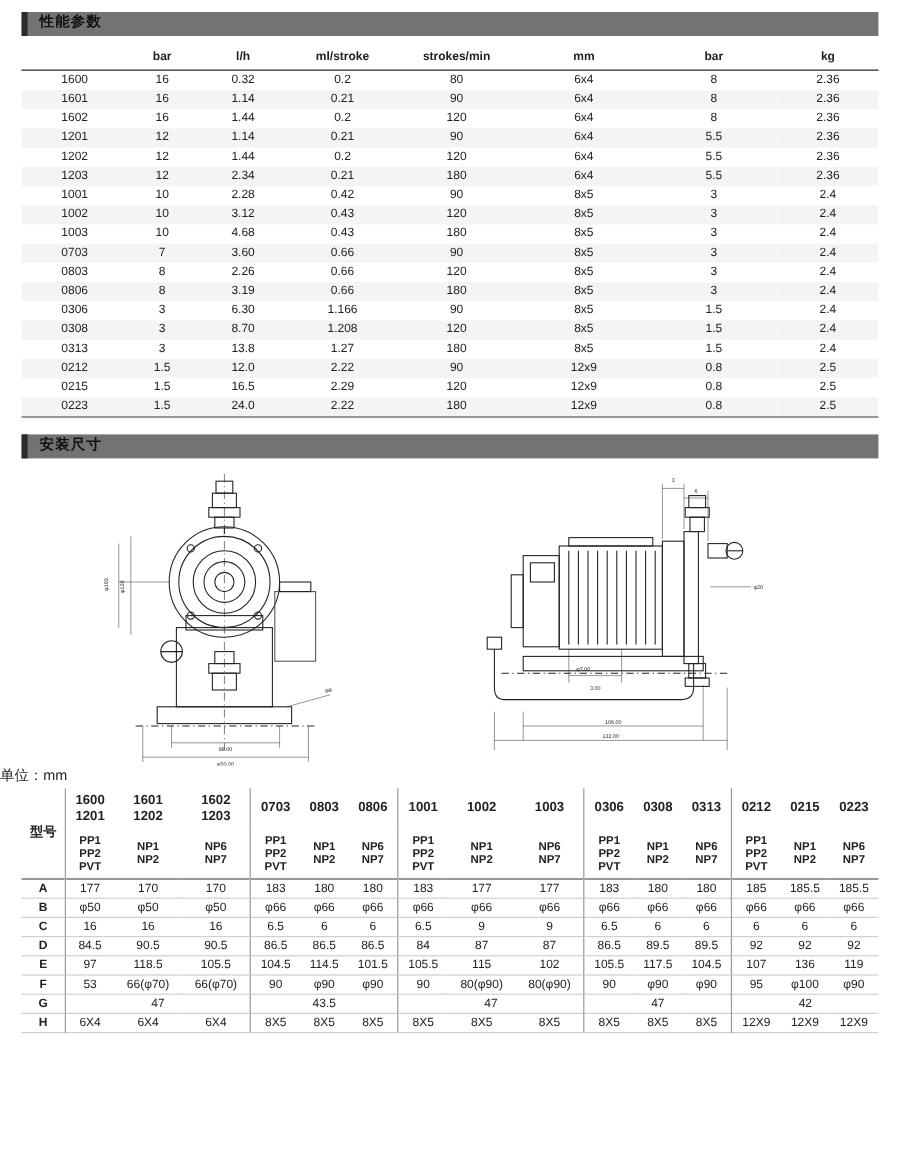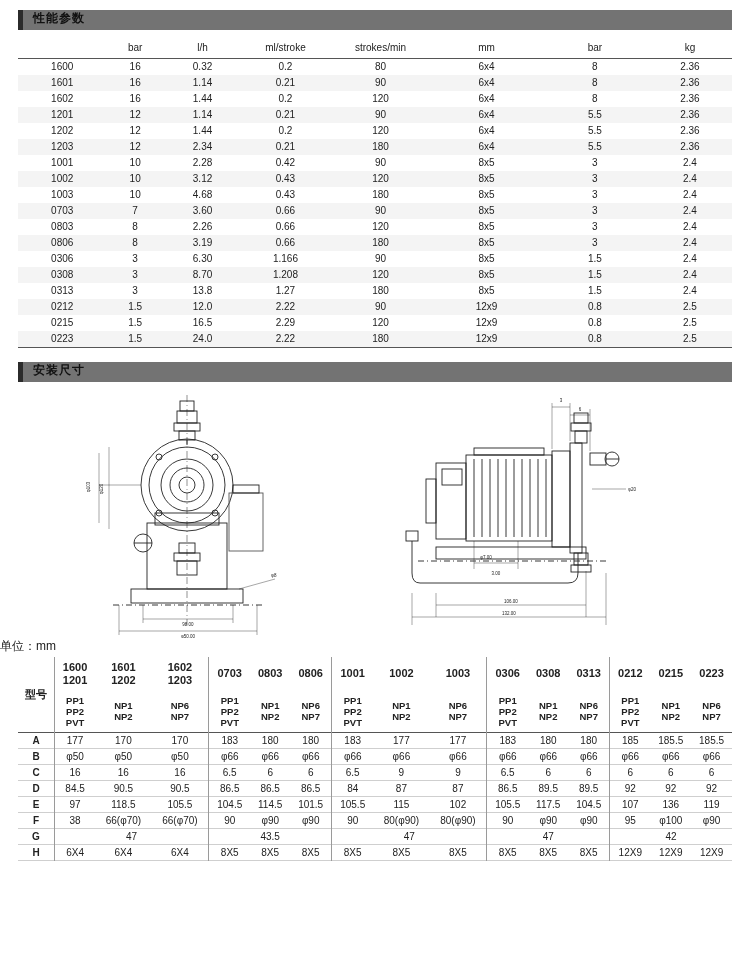--- a/index.html
+++ b/index.html
@@ -34,21 +34,21 @@
     text-align:center;
     padding:2px 0;
     font-weight:normal;
     color:#222;
   }
   .perf thead td{
     font-weight:bold;
     font-size:11px;
     line-height:15px;
   }
-  .perf thead tr.units td{font-weight:normal;font-size:10px;padding-bottom:3px;}
+  .perf thead tr.units td{font-weight:bold;font-size:10px;padding-bottom:3px;}
   .perf thead tr.units{border-bottom:1px solid #555;}
   .perf tbody tr{height:16px;}
   .perf tbody tr:nth-child(even){background:#f4f4f4;}
   .perf tbody tr td{font-size:10px;}
   .perf .c1{width:80px;}
   .perf .c2{width:52px;}
   .perf .c3{width:70px;}
   .perf .c4{width:80px;}
   .perf .c5{width:92px;}
   .perf .c6{width:100px;}
@@ -634,21 +634,21 @@
         <td>102</td>
         <td class="grp">105.5</td>
         <td>117.5</td>
         <td>104.5</td>
         <td class="grp">107</td>
         <td>136</td>
         <td>119</td>
       </tr>
       <tr>
         <td class="rowlab">F</td>
-        <td class="grp">38</td>
+        <td class="grp">53</td>
         <td>66(φ70)</td>
         <td>66(φ70)</td>
         <td class="grp">90</td>
         <td>φ90</td>
         <td>φ90</td>
         <td class="grp">90</td>
         <td>80(φ90)</td>
         <td>80(φ90)</td>
         <td class="grp">90</td>
         <td>φ90</td>

